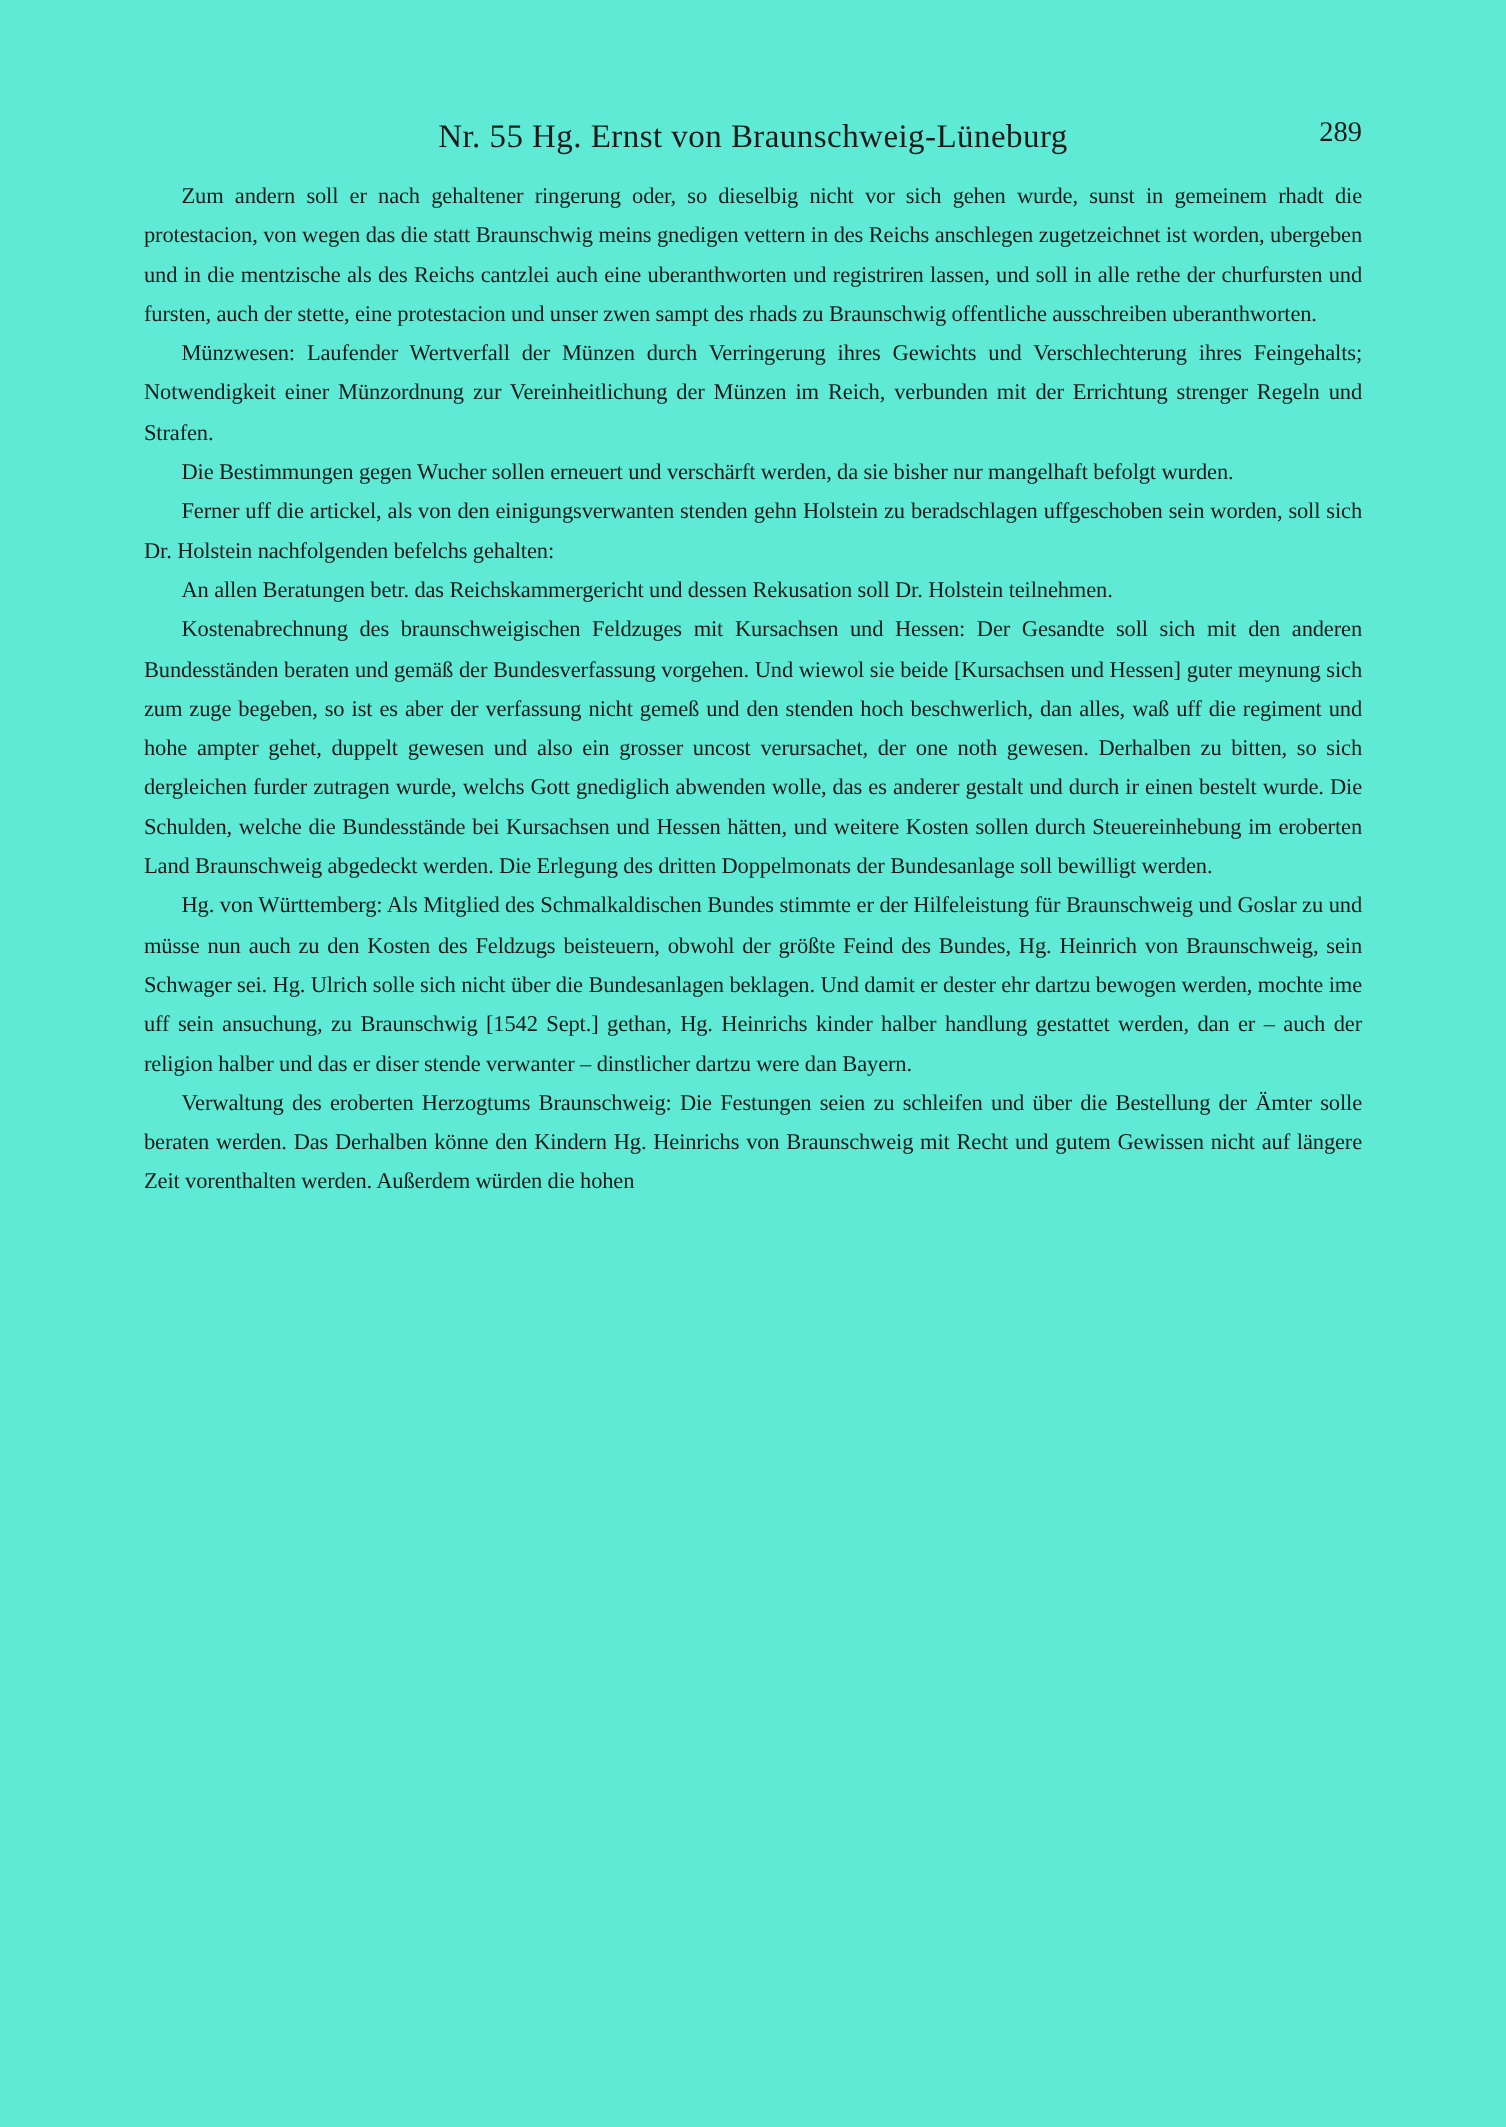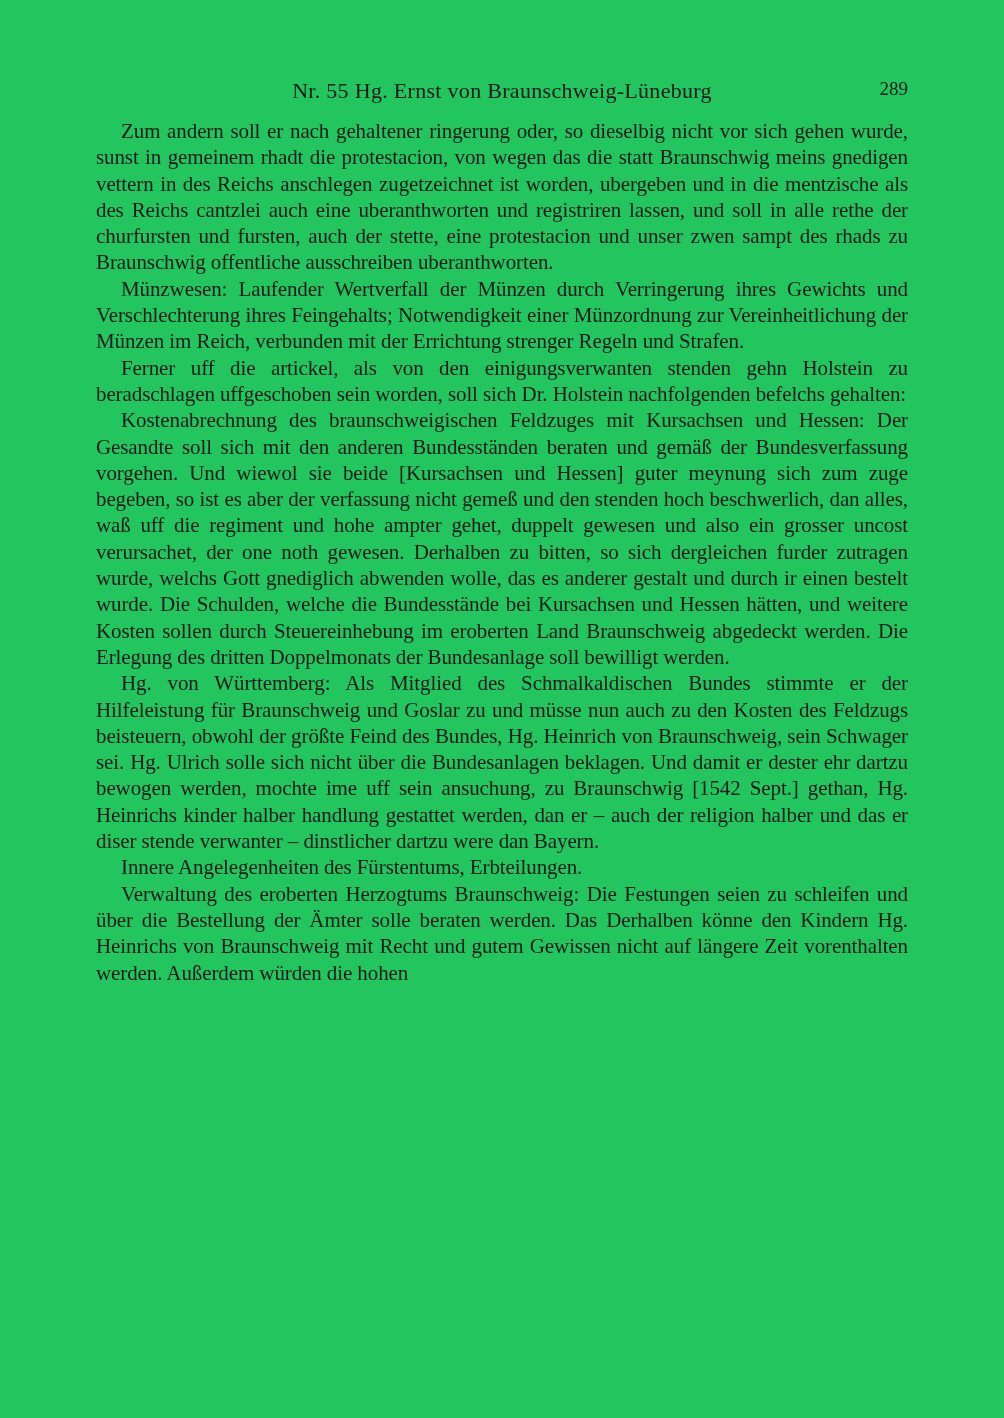--- a/index.html
+++ b/index.html
@@ -38,46 +38,47 @@
     right: 0;
     font-size: 19px;
     line-height: 30px;
   }
   .text-block {
     position: absolute;
     top: 118px;
     left: 96px;
     width: 812px;
     text-align: justify;
-    font-size: 21px;
+    font-size: 15px;
     line-height: 26.3px;
     letter-spacing: -0.1px;
     hyphens: none;
   }
   .para {
     margin: 0;
     padding: 0;
     text-indent: 25px;
   }
   .roman { font-style: normal; }
   .italic { }
 </style>
 </head>
 <body>
 
-<div class="page" style="background: #22c55e; color: rgb(27, 27, 27);">
+<div class="page" style="background: #5eead4; color: rgb(27, 27, 27);">
 
   <div class="running-header">
     <span class="running-head-title">Nr. 55 Hg.  Ernst von Braunschweig-Lüneburg</span>
     <span class="page-number">289</span>
   </div>
 
   <div class="text-block">
       <p class="para"><span class="roman">Zum andern soll er nach gehaltener ringerung oder, so dieselbig nicht vor sich gehen wurde, sunst in gemeinem rhadt die protestacion, von wegen das die statt Braunschwig meins gnedigen vettern in des Reichs anschlegen zugetzeichnet ist worden, ubergeben und in die mentzische als des Reichs cantzlei auch eine uberanthworten und registriren lassen, und soll in alle rethe der churfursten und fursten, auch der stette, eine protestacion und unser zwen sampt des rhads zu Braunschwig offentliche ausschreiben uberanthworten.</span></p>
       <p class="para"><span class="italic">Münzwesen: Laufender Wertverfall der Münzen durch Verringerung ihres Gewichts und Verschlechterung ihres Feingehalts; Notwendigkeit einer Münzordnung zur Vereinheitlichung der Münzen im Reich, verbunden mit der Errichtung strenger Regeln und Strafen.</span></p>
+      <p class="para"><span class="italic">Die Bestimmungen gegen Wucher sollen erneuert und verschärft werden, da sie bisher nur mangelhaft befolgt wurden.</span></p>
       <p class="para"><span class="roman">Ferner uff die artickel, als von den einigungsverwanten stenden gehn Holstein zu beradschlagen uffgeschoben sein worden, soll sich Dr. Holstein nachfolgenden befelchs gehalten:</span></p>
+      <p class="para"><span class="italic">An allen Beratungen betr. das Reichskammergericht und dessen Rekusation soll Dr. Holstein teilnehmen.</span></p>
       <p class="para"><span class="italic">Kostenabrechnung des braunschweigischen Feldzuges mit Kursachsen und Hessen: Der Gesandte soll sich mit den anderen Bundesständen beraten und gemäß der Bundesverfassung vorgehen. </span><span class="roman">Und wiewol sie beide </span><span class="italic">[Kursachsen und Hessen] </span><span class="roman">guter meynung sich zum zuge begeben, so ist es aber der verfassung nicht gemeß und den stenden hoch beschwerlich, dan alles, waß uff die regiment und hohe ampter gehet, duppelt gewesen und also ein grosser uncost verursachet, der one noth gewesen. Derhalben zu bitten, so sich dergleichen furder zutragen wurde, welchs Gott gnediglich abwenden wolle, das es anderer gestalt und durch ir einen bestelt wurde. </span><span class="italic">Die Schulden, welche die Bundesstände bei Kursachsen und Hessen hätten, und weitere Kosten sollen durch Steuereinhebung im eroberten Land Braunschweig abgedeckt werden. Die Erlegung des dritten Doppelmonats der Bundesanlage soll bewilligt werden.</span></p>
       <p class="para"><span class="italic">Hg. von Württemberg: Als Mitglied des Schmalkaldischen Bundes stimmte er der Hilfeleistung für Braunschweig und Goslar zu und müsse nun auch zu den Kosten des Feldzugs beisteuern, obwohl der größte Feind des Bundes, Hg. Heinrich von Braunschweig, sein Schwager sei. Hg. Ulrich solle sich nicht über die Bundesanlagen beklagen. </span><span class="roman">Und damit er dester ehr dartzu bewogen werden, mochte ime uff sein ansuchung, zu Braunschwig </span><span class="italic">[1542 Sept.] </span><span class="roman">gethan, Hg. Heinrichs kinder halber handlung gestattet werden, dan er – auch der religion halber und das er diser stende verwanter – dinstlicher dartzu were dan Bayern.</span></p>
-      <p class="para"><span class="italic">Innere Angelegenheiten des Fürstentums, Erbteilungen.</span></p>
       <p class="para"><span class="italic">Verwaltung des eroberten Herzogtums Braunschweig: Die Festungen seien zu schleifen und über die Bestellung der Ämter solle beraten werden. Das Derhalben könne den Kindern Hg. Heinrichs von Braunschweig mit Recht und gutem Gewissen nicht auf längere Zeit vorenthalten werden. Außerdem würden die hohen</span></p>
     </div>
 
 </div>
 
 </body></html>

